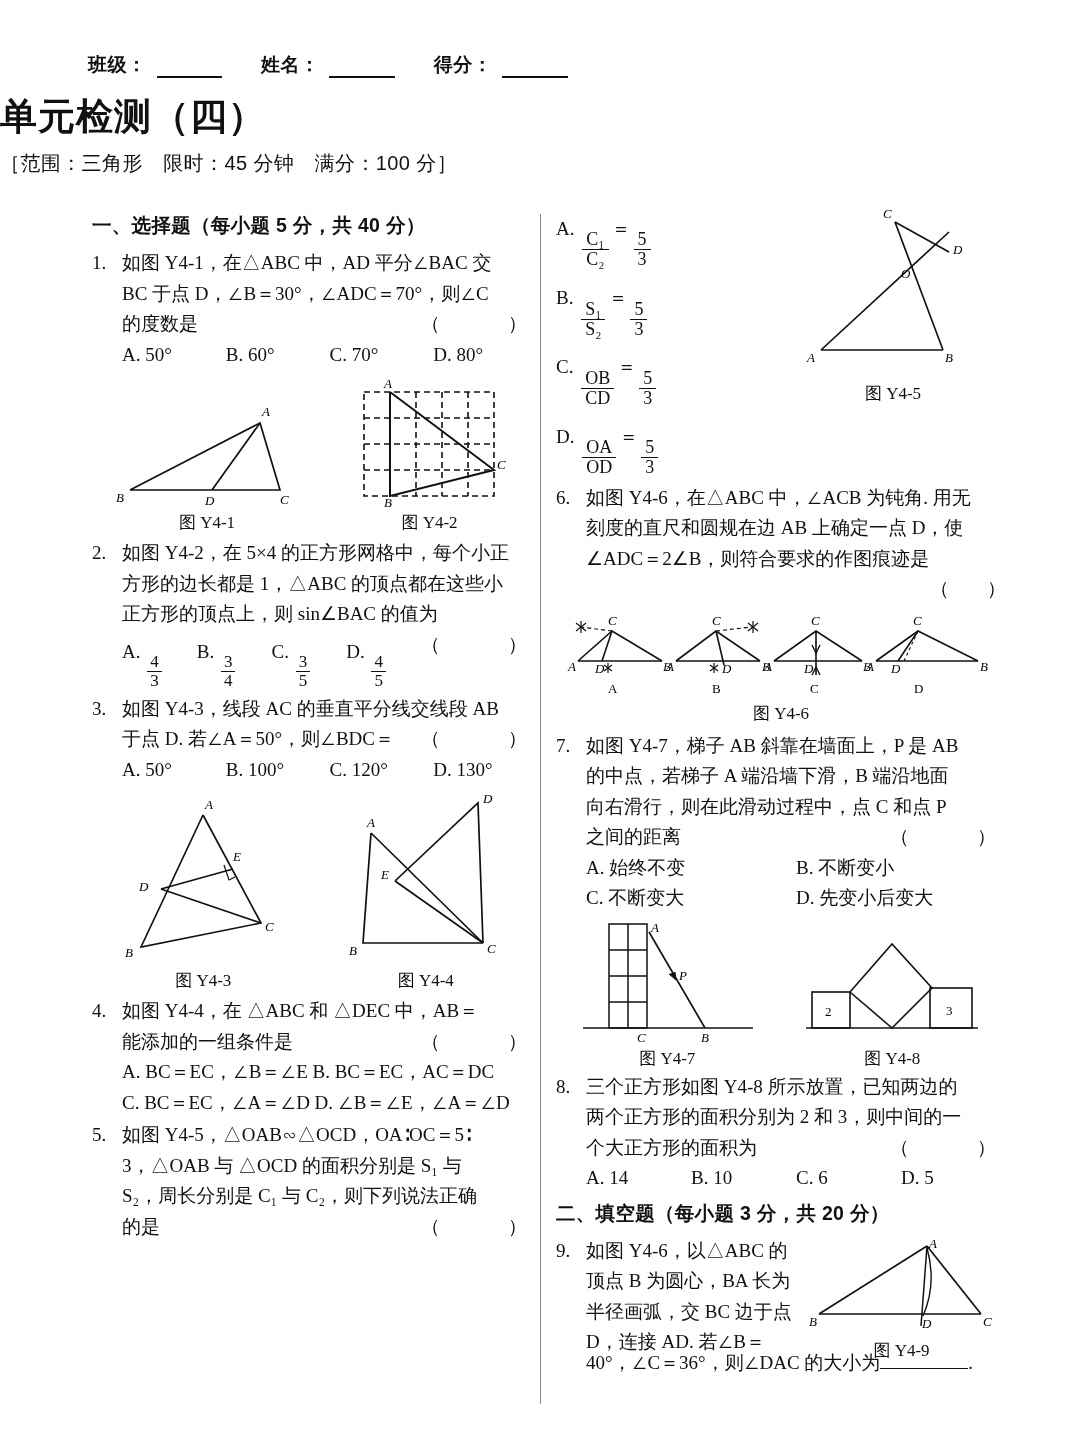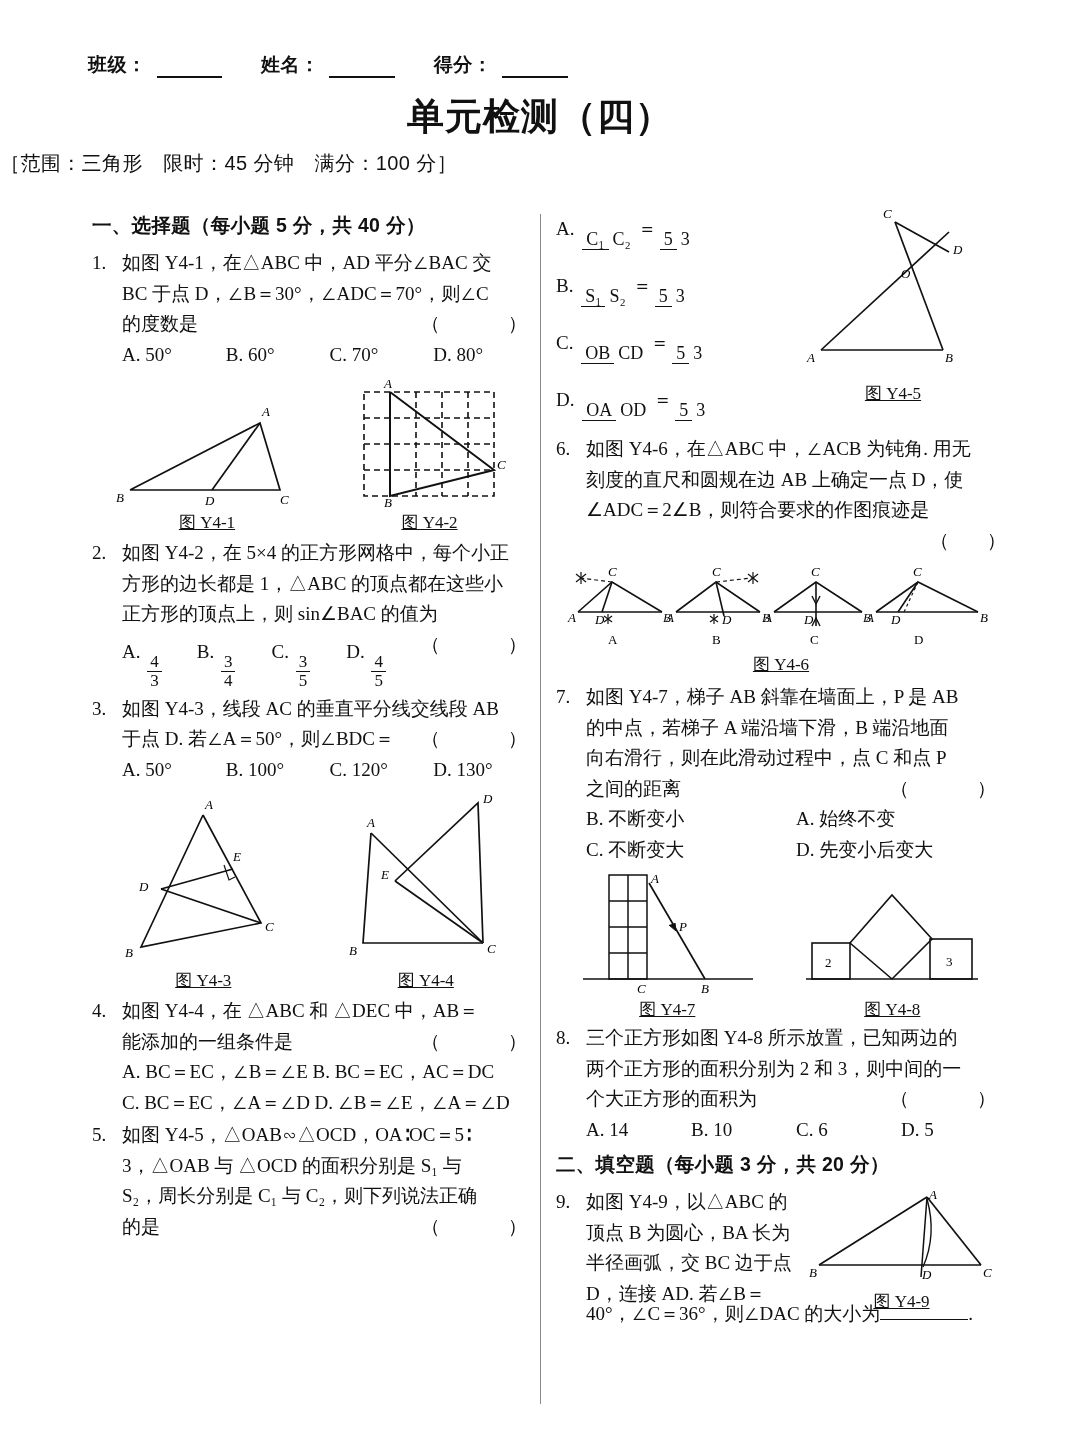--- a/index.html
+++ b/index.html
@@ -20,21 +20,21 @@
     font-size:19px;letter-spacing:.5px;
     display:flex;align-items:flex-end;gap:10px;
   }
   .fieldlbl{font-weight:600;white-space:nowrap;font-size:19px;}
   .rule{display:inline-block;border-bottom:2px solid #111;height:15px;}
   .r1{width:92px;} .r2{width:92px;} .r3{width:92px;}
   .gap{display:inline-block;width:26px;}
 
   .title{
     position:absolute;left:0;right:0;top:92px;
-    text-align:center;
+    text-align:left;
     font-family:"Liberation Sans",sans-serif;
     font-weight:bold;font-size:37px;letter-spacing:1px;
   }
   .subtitle{
     position:absolute;left:0;right:0;top:150px;
     font-family:"Liberation Sans",sans-serif;
     font-size:20px;letter-spacing:.4px;
   }
 
   
@@ -58,29 +58,29 @@
   .paren{float:right;letter-spacing:10px;}
   .opts{display:flex;font-size:19px;line-height:30.5px;justify-content:center;}
   .opts > span{display:inline-block;}
   .o4 > span{width:25%;}
   .o2 > span{width:50%;}
   .optline{font-size:19px;line-height:30.5px;white-space:nowrap;margin-top:27px;}
   .frac{display:inline-flex;flex-direction:column;vertical-align:-0.52em;
         text-align:center;line-height:1.04;margin:0 2px;}
   .frac .num{border-bottom:1.3px solid #111;padding:0 3px;font-size:17px;}
   .frac .den{padding:0 3px;font-size:17px;}
-  .fracbig{display:inline-flex;flex-direction:row;vertical-align:-0.55em;
+  .fracbig{display:inline-flex;flex-direction:column;vertical-align:-0.55em;
         text-align:center;line-height:1.05;margin:0 3px;}
   .fracbig .num{border-bottom:1.3px solid #111;padding:0 4px;font-size:18px;}
   .fracbig .den{padding:0 4px;font-size:18px;}
 
   
   .figs{display:flex;justify-content:space-around;align-items:flex-end;}
   .fig{text-align:center;}
-  .figcap{font-size:17px;margin-top:3px;font-family:"Liberation Serif",serif;text-decoration:underline;}
+  .figcap{font-size:17px;margin-top:3px;font-family:"Liberation Serif",serif;}
   svg{display:block;margin:0 auto;}
   svg text{font-family:"Liberation Serif",serif;font-style:italic;font-size:13px;}
   svg text.up{font-style:normal;}
   .blankline{display:inline-block;border-bottom:1.6px solid #111;width:88px;height:14px;}
   .pagenum{position:absolute;right:26px;bottom:2px;font-size:12px;color:#9a9a9a;}
 </style>
 </head>
 <body>
 
 <div class="page">
@@ -423,22 +423,22 @@
       <div class="qnum">7.</div>
       <div class="qbody">
         <span class="qline">如图 Y4-7，梯子 AB 斜靠在墙面上，P 是 AB</span>
         <span class="qline">的中点，若梯子 A 端沿墙下滑，B 端沿地面</span>
         <span class="qline">向右滑行，则在此滑动过程中，点 C 和点 P</span>
         <span class="qline">
           <span>之间的距离</span>
           <span class="paren">（　　）</span>
         </span>
         <span class="opts o2">
+          <span>A. 始终不变</span>
           <span>B. 不断变小</span>
-          <span>A. 始终不变</span>
         </span>
         <span class="opts o2">
           <span>C. 不断变大</span>
           <span>D. 先变小后变大</span>
         </span>
       </div>
     </div>
 
     <div class="figs" style="margin:4px 0 2px 0;">
       <div class="fig">
@@ -491,21 +491,21 @@
       </div>
     </div>
 
     <div class="sec-head" style="margin-top:6px;">二、填空题（每小题 3 分，共 20 分）</div>
 
     <div style="display:flex;">
       <div class="qnum">9.</div>
       <div style="flex:1 1 auto;">
         <div style="display:flex;">
           <div style="width:215px;font-size:19px;line-height:30.5px;">
-            <span class="qline">如图 Y4-9，以△ABC 的</span>
+            <span class="qline">如图 Y4-6，以△ABC 的</span>
             <span class="qline">顶点 B 为圆心，BA 长为</span>
             <span class="qline">半径画弧，交 BC 边于点</span>
             <span class="qline">D，连接 AD. 若∠B＝</span>
           </div>
           <div class="fig" style="margin-left:8px;">
             <svg width="185" height="100" viewBox="0 0 185 100">
               <line x1="10" y1="78" x2="172" y2="78" stroke="#111" stroke-width="1.7"></line>
               <line x1="10" y1="78" x2="118" y2="10" stroke="#111" stroke-width="1.7"></line>
               <line x1="118" y1="10" x2="172" y2="78" stroke="#111" stroke-width="1.7"></line>
               <line x1="118" y1="10" x2="112" y2="90" stroke="#111" stroke-width="1.5"></line>

